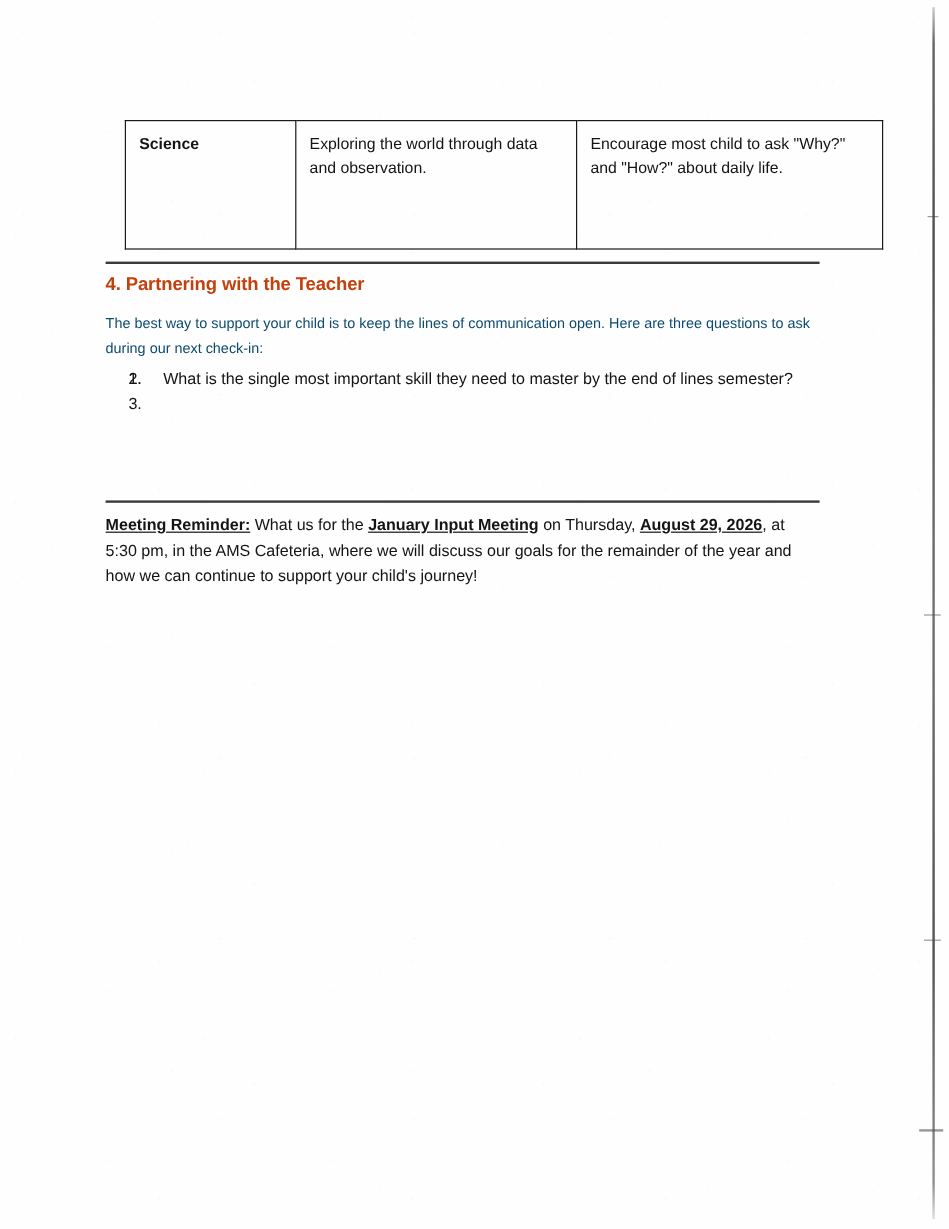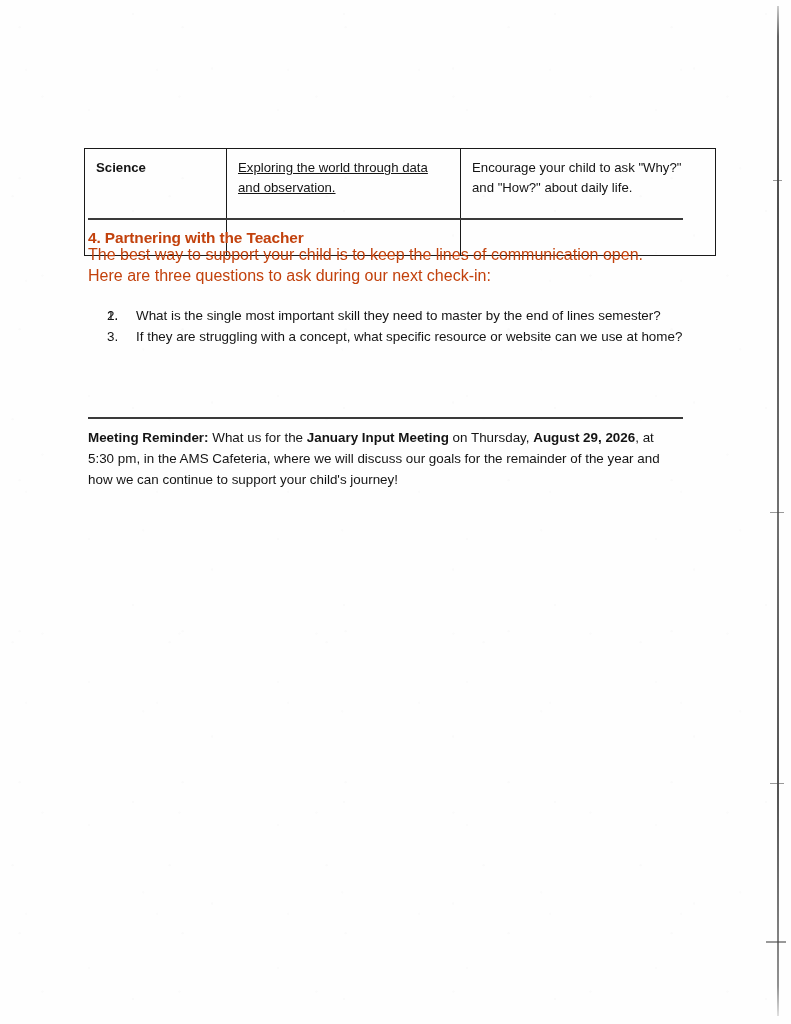--- a/index.html
+++ b/index.html
@@ -57,37 +57,36 @@
   }
   .scan-tick {
     position: absolute;
     background: rgba(70,70,70,0.55);
     height: 1px;
   }
 
   
   .subject-table {
     position: absolute;
-    left: 84px;
+    left: 104px;
     top: 100px;
     width: 562px;
     border-collapse: collapse;
     table-layout: fixed;
-    margin-top: 48px;
   }
   .subject-table td {
     border: 1.4px solid #1a1a1a;
     vertical-align: top;
     padding: 9px 11px 10px 11px;
     font-size: 13.2px;
     line-height: 19.5px;
     color: #141414;
   }
   .subject-table td.col-subject { width: 119px; font-weight: bold; }
-  .subject-table td.col-desc    { width: 211px; text-decoration: underline; }
+  .subject-table td.col-desc    { width: 211px; }
   .subject-table td.col-tip     { width: 232px; }
   .subject-table tr { height: 107px; }
 
   
   .rule {
     position: absolute;
     left: 88px;
     width: 595px;
     height: 2px;
     background: #3a3a3a;
@@ -103,25 +102,25 @@
     font-size: 15.4px;
     font-weight: bold;
     letter-spacing: -0.1px;
     color: #c2410c;
   }
 
   
   .intro-paragraph {
     position: absolute;
     left: 88px;
-    top: 244px;
+    top: 259px;
     width: 590px;
-    font-size: 16px;
+    font-size: 12px;
     line-height: 21px;
-    color: #c2410c;
+    color: #0c4a6e;
   }
 
   
   .question-list {
     position: absolute;
     left: 88px;
     top: 306px;
     width: 600px;
     margin: 0;
     padding: 0;
@@ -148,62 +147,61 @@
   
   .meeting-notice {
     position: absolute;
     left: 88px;
     top: 427px;
     width: 592px;
     font-size: 13.4px;
     line-height: 21px;
     color: #141414;
   }
-  .meeting-notice b { font-weight: bold; }
+  .meeting-notice b { font-weight: bold; text-decoration: underline; }
 </style>
 </head>
 <body>
 
 <div class="page">
 
   <div class="scan-grain"></div>
 
   <div class="scan-edge"></div>
   <div class="scan-tick" style="left:770px; top:512px; width:14px;"></div>
   <div class="scan-tick" style="left:770px; top:783px; width:14px;"></div>
   <div class="scan-tick" style="left:766px; top:941px; width:20px; height:2px;"></div>
   <div class="scan-tick" style="left:773px; top:180px; width:9px;"></div>
 
   <table class="subject-table">
     <tbody>
       <tr>
         <td class="col-subject">Science</td>
         <td class="col-desc">Exploring the world through data and observation.</td>
-        <td class="col-tip">Encourage your child to ask "Why?" and "How?" about daily life.</td>
+        <td class="col-tip">Encourage most child to ask "Why?" and "How?" about daily life.</td>
       </tr>
     </tbody>
   </table>
 
   <div class="rule rule-section"></div>
 
   <div class="section-heading">4. Partnering with the Teacher</div>
 
   <div class="intro-paragraph">The best way to support your child is to keep the lines of communication open. Here are three questions to ask during our next check-in:</div>
 
   <ol class="question-list">
     <li>
       <span class="marker">1.</span>
     </li>
     <li>
       <span class="marker">2.</span>
       <span>What is the single most important skill they need to master by the end of lines semester?</span>
     </li>
     <li>
       <span class="marker">3.</span>
-      <span>If they are struggling with a concept, what specific resource or website can we use at home?</span>
     </li>
   </ol>
 
   <div class="rule rule-notice"></div>
 
   <div class="meeting-notice">
     <b>Meeting Reminder:</b><span> What us for the </span><b>January Input Meeting</b><span> on Thursday, </span><b>August 29, 2026</b><span>, at 5:30 pm, in the AMS Cafeteria, where we will discuss our goals for the remainder of the year and how we can continue to support your child's journey!</span>
   </div>
 
 </div>

